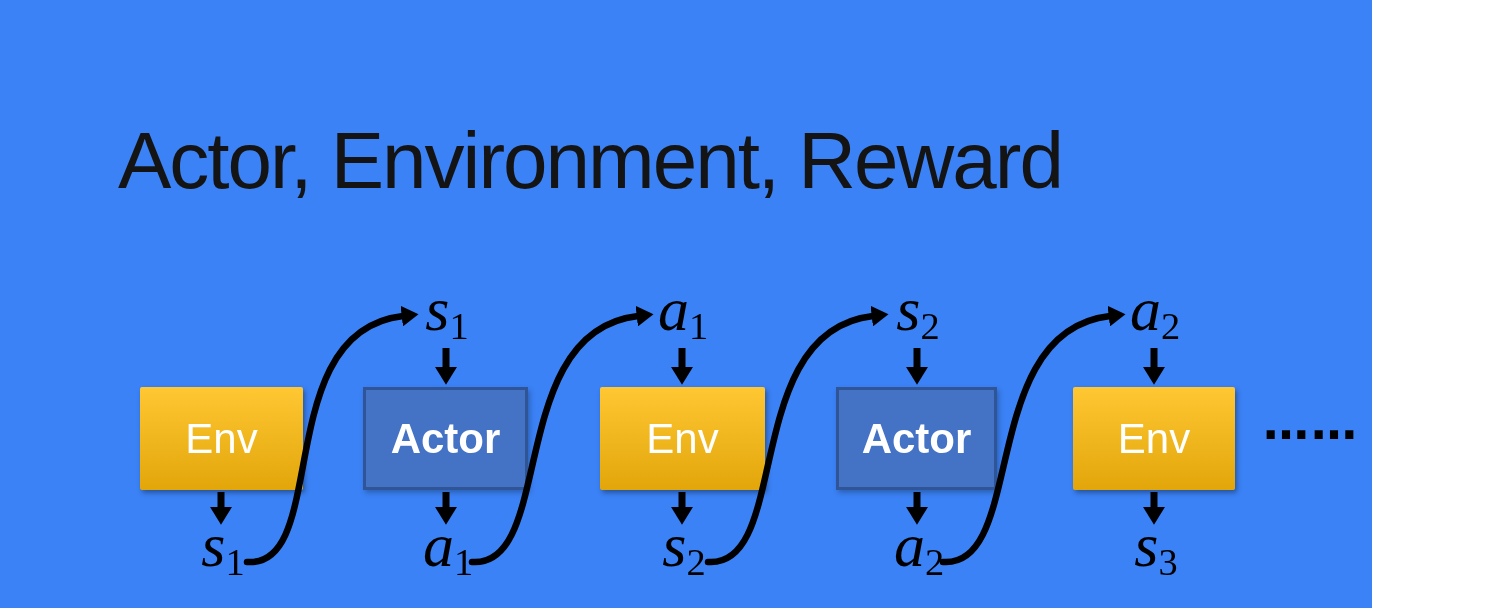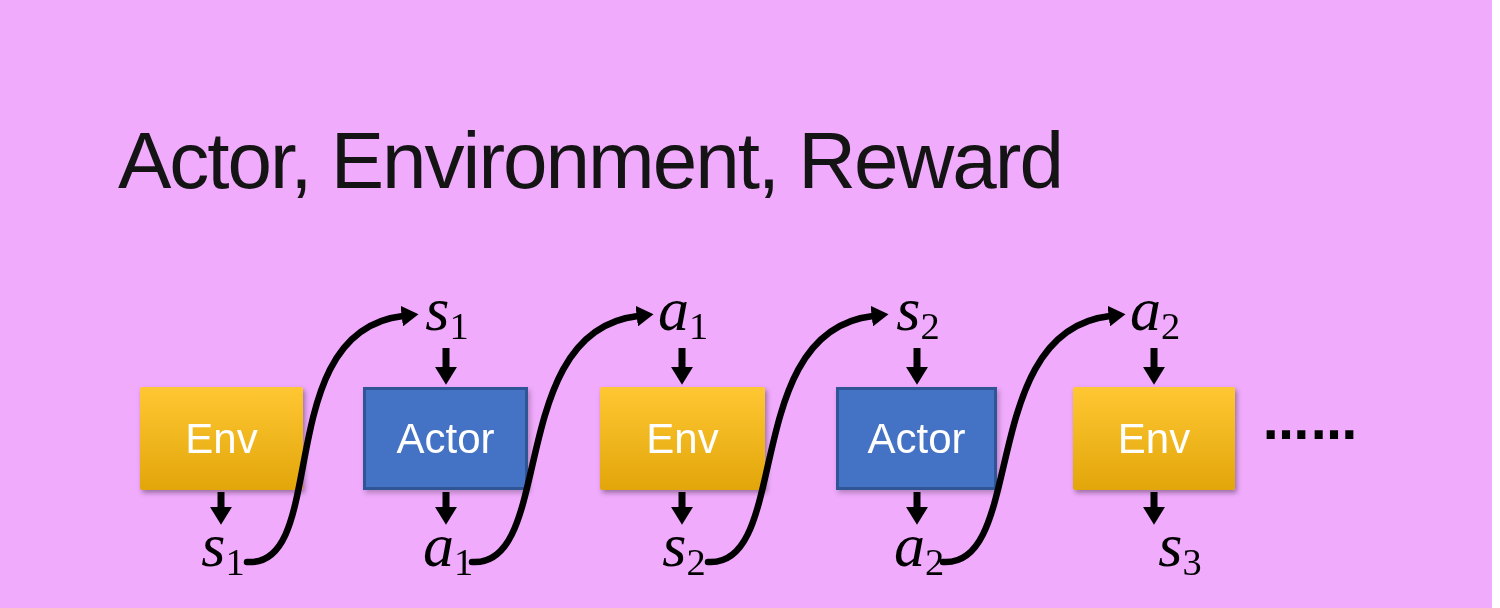--- a/index.html
+++ b/index.html
@@ -1,20 +1,20 @@
 <!DOCTYPE html>
 <html style="--env-top: #FFC733; --env-bottom: #E2A60A; --actor-fill: #4472C4; --actor-border: #2F5597; --box-text: #FFFFFF; --ink: #000000;"><head>
 <meta charset="utf-8">
 <style>
   html, body { margin: 0; padding: 0; background: #fff; }
   #slide {
     position: relative;
-    width: 1492px;
+    width: 1372px;
     height: 608px;
-    background: #f0abfc;
+    background: #3b82f6;
     overflow: hidden;
     font-family: "Liberation Sans", sans-serif;
   }
   .title {
     position: absolute;
     left: 118px;
     top: 121px;
     font-size: 80px;
     font-weight: 300;
     letter-spacing: -2px;
@@ -36,20 +36,21 @@
   }
   .box.env {
     background: linear-gradient(180deg, var(--env-top, #FFC733) 0%, var(--env-bottom, #E2A60A) 100%);
     border-radius: 2px;
     box-shadow: 2px 3px 5px rgba(0,0,0,0.35);
   }
   .box.actor {
     background: var(--actor-fill, #4472C4);
     border: 3px solid var(--actor-border, #2F5597);
     box-shadow: 2px 3px 5px rgba(0,0,0,0.25);
+    font-weight: bold;
   }
   .mlabel {
     position: absolute;
     transform: translateX(-50%);
     font-family: "Liberation Serif", "DejaVu Serif", serif;
     font-style: italic;
     font-size: 62px;
     line-height: 1;
     color: var(--ink, #000);
     white-space: nowrap;
@@ -105,21 +106,21 @@
 
   <div class="mlabel toprow" style="left:447px;"><span>s</span><sub>1</sub></div>
   <div class="mlabel toprow" style="left:683px;"><span>a</span><sub>1</sub></div>
   <div class="mlabel toprow" style="left:918px;"><span>s</span><sub>2</sub></div>
   <div class="mlabel toprow" style="left:1155px;"><span>a</span><sub>2</sub></div>
 
   <div class="mlabel bottomrow" style="left:223px;"><span>s</span><sub>1</sub></div>
   <div class="mlabel bottomrow" style="left:448px;"><span>a</span><sub>1</sub></div>
   <div class="mlabel bottomrow" style="left:684px;"><span>s</span><sub>2</sub></div>
   <div class="mlabel bottomrow" style="left:919px;"><span>a</span><sub>2</sub></div>
-  <div class="mlabel bottomrow" style="left:1156px;margin-left:24px;"><span>s</span><sub>3</sub></div>
+  <div class="mlabel bottomrow" style="left:1156px;"><span>s</span><sub>3</sub></div>
 
   <div class="dots">……</div>
 
   <svg class="arrows" width="1500" height="608" viewBox="0 0 1500 608">
     <defs>
       <marker id="ah" viewBox="0 0 3 3.2" markerWidth="3" markerHeight="3.2" refX="0.2" refY="1.6" orient="auto" markerUnits="strokeWidth">
         <path d="M0,0 L2.6,1.6 L0,3.2 Z"></path>
       </marker>
     </defs>
 

